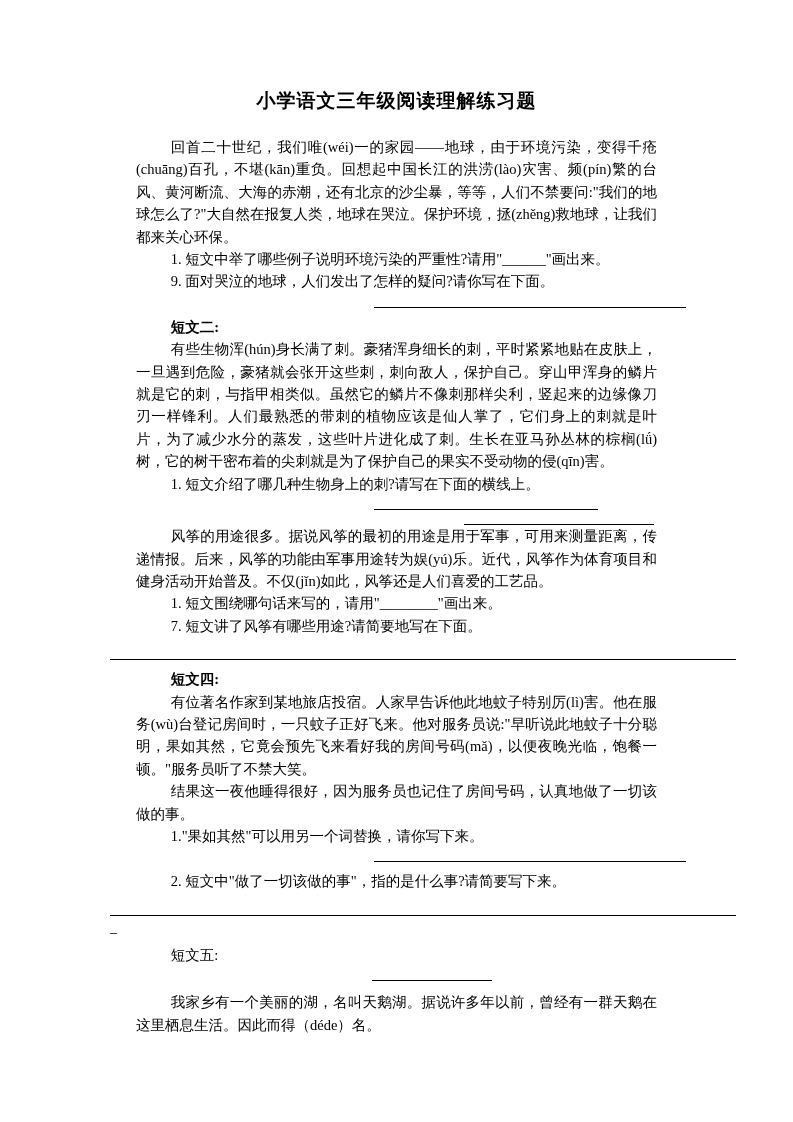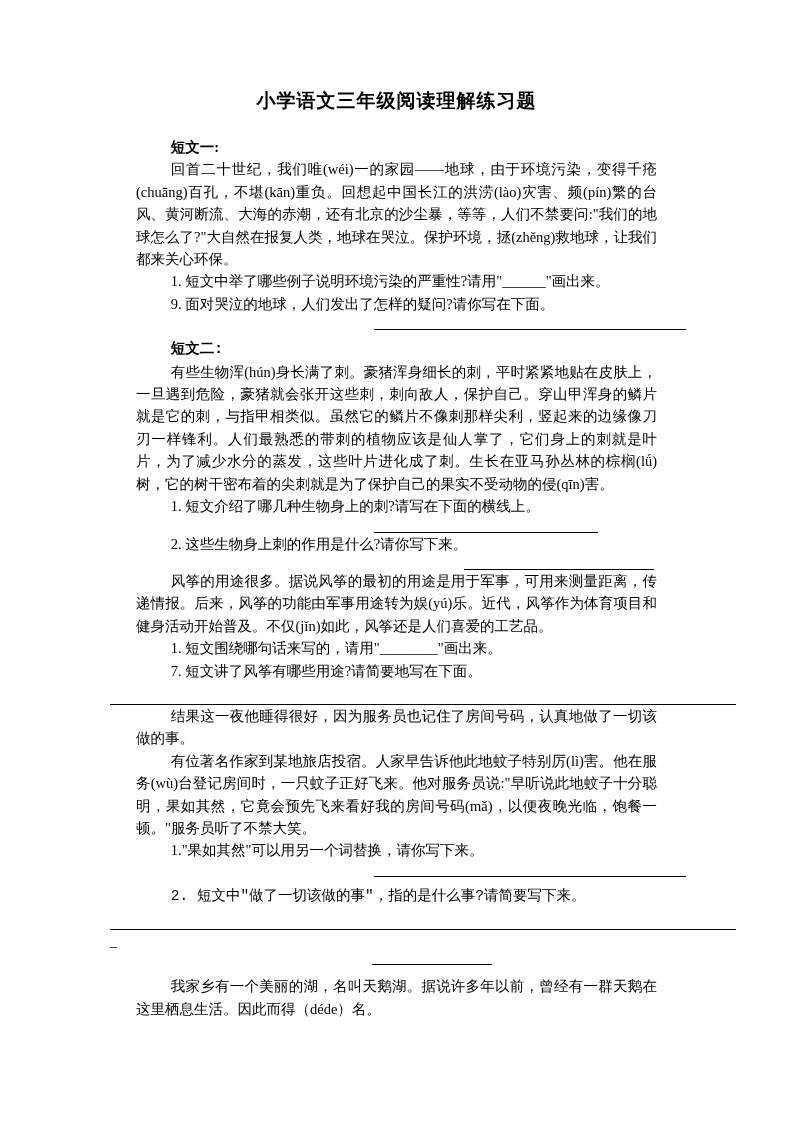--- a/index.html
+++ b/index.html
@@ -24,21 +24,21 @@
   }
   .content {
     margin: 22px 112px 0 112px;
     font-size: 14.5px;
     line-height: 22.4px;
     text-align: justify;
   }
   .content p { margin: 0; }
   .indent { text-indent: 2.4em; }
   .bold { font-weight: 700; }
-  .gap { margin-top: 8px !important; font-family: Liberation Mono, monospace; }
+  .gap { margin-top: 8px !important; }
   .gap2 { margin-top: 10px !important; }
   .answer-line {
     border-bottom: 1px solid #000;
     height: 14px;
   }
   .line-mid    { width: 312px; margin-left: 238px; }
   .line-short  { width: 224px; margin-left: 238px; }
   .line-short2 { width: 190px; margin-left: 328px; }
   .line-full   { width: 626px; margin-left: -26px; height: 22px; }
   .line-tiny   { width: 120px; margin-left: 236px; }
@@ -51,44 +51,44 @@
 </style>
 </head>
 <body>
 
 <div class="page">
 
   <h1 class="title">小学语文三年级阅读理解练习题</h1>
 
   <div class="content">
 
-    <p class="bold indent">短文一:</p>
     <p class="indent">回首二十世纪，我们唯(wéi)一的家园——地球，由于环境污染，变得千疮(chuāng)百孔，不堪(kān)重负。回想起中国长江的洪涝(lào)灾害、频(pín)繁的台风、黄河断流、大海的赤潮，还有北京的沙尘暴，等等，人们不禁要问:"我们的地球怎么了?"大自然在报复人类，地球在哭泣。保护环境，拯(zhěng)救地球，让我们都来关心环保。</p>
     <p class="indent">1. 短文中举了哪些例子说明环境污染的严重性?请用"______"画出来。</p>
     <p class="indent">9. 面对哭泣的地球，人们发出了怎样的疑问?请你写在下面。</p>
     <div class="answer-line line-mid"></div>
 
     <p class="bold indent gap">短文二:</p>
     <p class="indent">有些生物浑(hún)身长满了刺。豪猪浑身细长的刺，平时紧紧地贴在皮肤上，一旦遇到危险，豪猪就会张开这些刺，刺向敌人，保护自己。穿山甲浑身的鳞片就是它的刺，与指甲相类似。虽然它的鳞片不像刺那样尖利，竖起来的边缘像刀刃一样锋利。人们最熟悉的带刺的植物应该是仙人掌了，它们身上的刺就是叶片，为了减少水分的蒸发，这些叶片进化成了刺。生长在亚马孙丛林的棕榈(lǘ)树，它的树干密布着的尖刺就是为了保护自己的果实不受动物的侵(qīn)害。</p>
     <p class="indent">1. 短文介绍了哪几种生物身上的刺?请写在下面的横线上。</p>
     <div class="answer-line line-short"></div>
-    <p class="indent">2. 这些生物身上刺的作用是什么?请你写下来。</p>
     <div class="answer-line line-short2"></div>
 
     <p class="indent">风筝的用途很多。据说风筝的最初的用途是用于军事，可用来测量距离，传递情报。后来，风筝的功能由军事用途转为娱(yú)乐。近代，风筝作为体育项目和健身活动开始普及。不仅(jǐn)如此，风筝还是人们喜爱的工艺品。</p>
     <p class="indent">1. 短文围绕哪句话来写的，请用"________"画出来。</p>
     <p class="indent">7. 短文讲了风筝有哪些用途?请简要地写在下面。</p>
     <div class="answer-line line-full"></div>
 
+    <p class="bold indent gap">短文四:</p>
+    <p class="indent">有位著名作家到某地旅店投宿。人家早告诉他此地蚊子特别厉(lì)害。他在服务(wù)台登记房间时，一只蚊子正好飞来。他对服务员说:"早听说此地蚊子十分聪明，果如其然，它竟会预先飞来看好我的房间号码(mǎ)，以便夜晚光临，饱餐一顿。"服务员听了不禁大笑。</p>
     <p class="indent">结果这一夜他睡得很好，因为服务员也记住了房间号码，认真地做了一切该做的事。</p>
-    <p class="indent">有位著名作家到某地旅店投宿。人家早告诉他此地蚊子特别厉(lì)害。他在服务(wù)台登记房间时，一只蚊子正好飞来。他对服务员说:"早听说此地蚊子十分聪明，果如其然，它竟会预先飞来看好我的房间号码(mǎ)，以便夜晚光临，饱餐一顿。"服务员听了不禁大笑。</p>
     <p class="indent">1."果如其然"可以用另一个词替换，请你写下来。</p>
     <div class="answer-line line-mid"></div>
     <p class="indent gap">2. 短文中"做了一切该做的事"，指的是什么事?请简要写下来。</p>
     <div class="answer-line line-full"></div>
 
     <p class="stray">_</p>
 
+    <p class="indent gap">短文五:</p>
     <div class="answer-line line-tiny"></div>
     <p class="indent gap2">我家乡有一个美丽的湖，名叫天鹅湖。据说许多年以前，曾经有一群天鹅在这里栖息生活。因此而得（déde）名。</p>
 
   </div>
 </div>
 
 </body></html>

